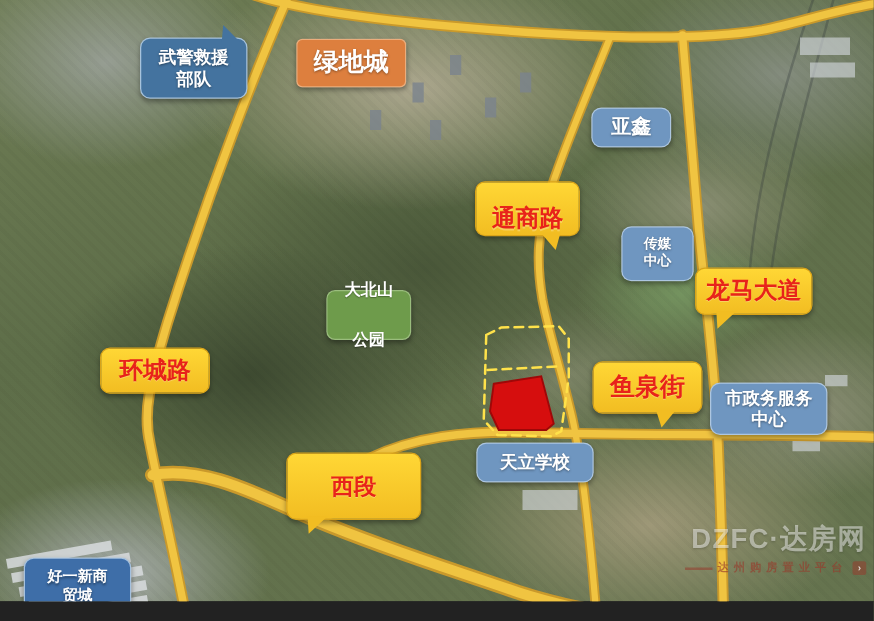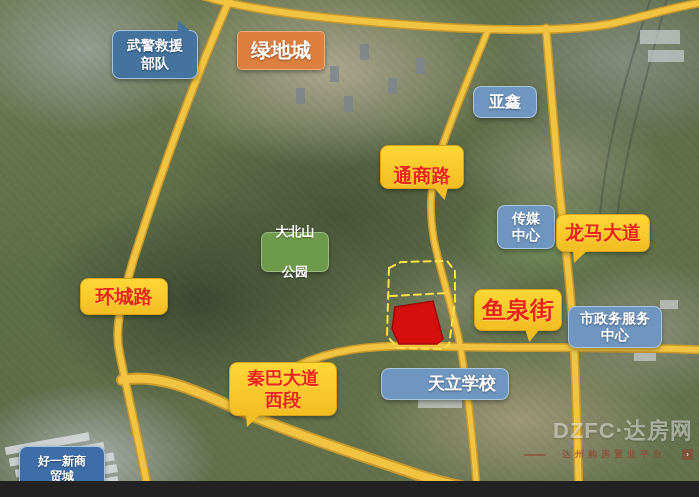--- a/index.html
+++ b/index.html
@@ -66,34 +66,34 @@
            border-top:14px solid #f2bd22; transform:skewX(-14deg);}
   .tail-sw{bottom:-12px; left:12px; border-left:9px solid transparent; border-right:7px solid transparent;
            border-top:14px solid #f2bd22; transform:skewX(-30deg);}
   .tail-ne{top:-11px; right:9px; border-left:8px solid transparent; border-right:6px solid transparent;
            border-bottom:13px solid #44739f; transform:skewX(28deg);}
   
   #lbl-rescue   {left:112px; top:30px;  width:84px; height:47px; font-size:14px; background:#44739f;}
   #lbl-greenland{left:237px; top:31px;  width:86px; height:37px; font-size:20px;}
   #lbl-yaxin    {left:473px; top:86px;  width:62px; height:30px; font-size:16px;}
   #lbl-tongshang{left:380px; top:145px; width:82px; height:42px; font-size:19px;justify-content:flex-end;}
-  #lbl-media    {left:497px; top:181px; width:56px; height:42px; font-size:14px;margin-top:24px;}
+  #lbl-media    {left:497px; top:181px; width:56px; height:42px; font-size:11px;}
   #lbl-longma   {left:556px; top:214px; width:92px; height:36px; font-size:19px;}
   #lbl-dabeishan{left:261px; top:232px; width:66px; height:38px; font-size:13px;gap:24px;}
   #lbl-huancheng{left:80px;  top:278px; width:86px; height:35px; font-size:19px;}
-  #lbl-yuquan   {left:474px; top:289px; width:86px; height:40px; font-size:24px;}
+  #lbl-yuquan   {left:474px; top:289px; width:86px; height:40px; font-size:20px;}
   #lbl-civic    {left:568px; top:306px; width:92px; height:40px; font-size:14px;}
   #lbl-qinba    {left:229px; top:362px; width:106px;height:52px; font-size:18px;}
-  #lbl-tianli   {left:381px; top:368px; width:92px; height:30px; font-size:17px;padding-left:34px;}
+  #lbl-tianli   {left:381px; top:354px; width:92px; height:30px; font-size:14px;}
   #lbl-haoyixin {left:19px;  top:446px; width:84px; height:44px; font-size:12px; background:#3e6ea8;}
   
   .wm{position:absolute; right:6px; bottom:20px; z-index:6; text-align:right;}
   .wm-brand{font-size:22px; font-weight:bold; letter-spacing:1px; color:rgba(255,255,255,.48);
             text-shadow:0 1px 2px rgba(0,0,0,.2);}
-  .wm-sub{display:flex; align-items:center; gap:16px; justify-content:flex-end; margin-top:2px;
+  .wm-sub{display:flex; align-items:center; gap:4px; justify-content:flex-end; margin-top:2px;
           font-size:9px; letter-spacing:4px; font-weight:bold; color:rgba(150,60,45,.65);}
   .wm-sub .dash{display:inline-block; width:22px; height:2px; background:rgba(150,60,45,.55);}
   .wm-sub .box{display:inline-block; width:11px; height:11px; line-height:11px; letter-spacing:0;
                background:rgba(150,60,45,.55); color:rgba(255,255,255,.8); border-radius:2px;
                font-size:8px; text-align:center;}
 </style>
 </head>
 <body>
 
 <div class="map">
@@ -197,21 +197,20 @@
     <span>鱼泉街</span>
     <i class="tail tail-s"></i>
   </div>
 
   <div class="label blue-light" id="lbl-civic">
     <span>市政务服务</span>
     <span>中心</span>
   </div>
 
   <div class="label bubble" id="lbl-qinba">
-    <span>秦巴大道</span>
     <span>西段</span>
     <i class="tail tail-sw"></i>
   </div>
 
   <div class="label blue-light" id="lbl-tianli">
     <span>天立学校</span>
   </div>
 
   <div class="label blue" id="lbl-haoyixin">
     <span>好一新商</span>

